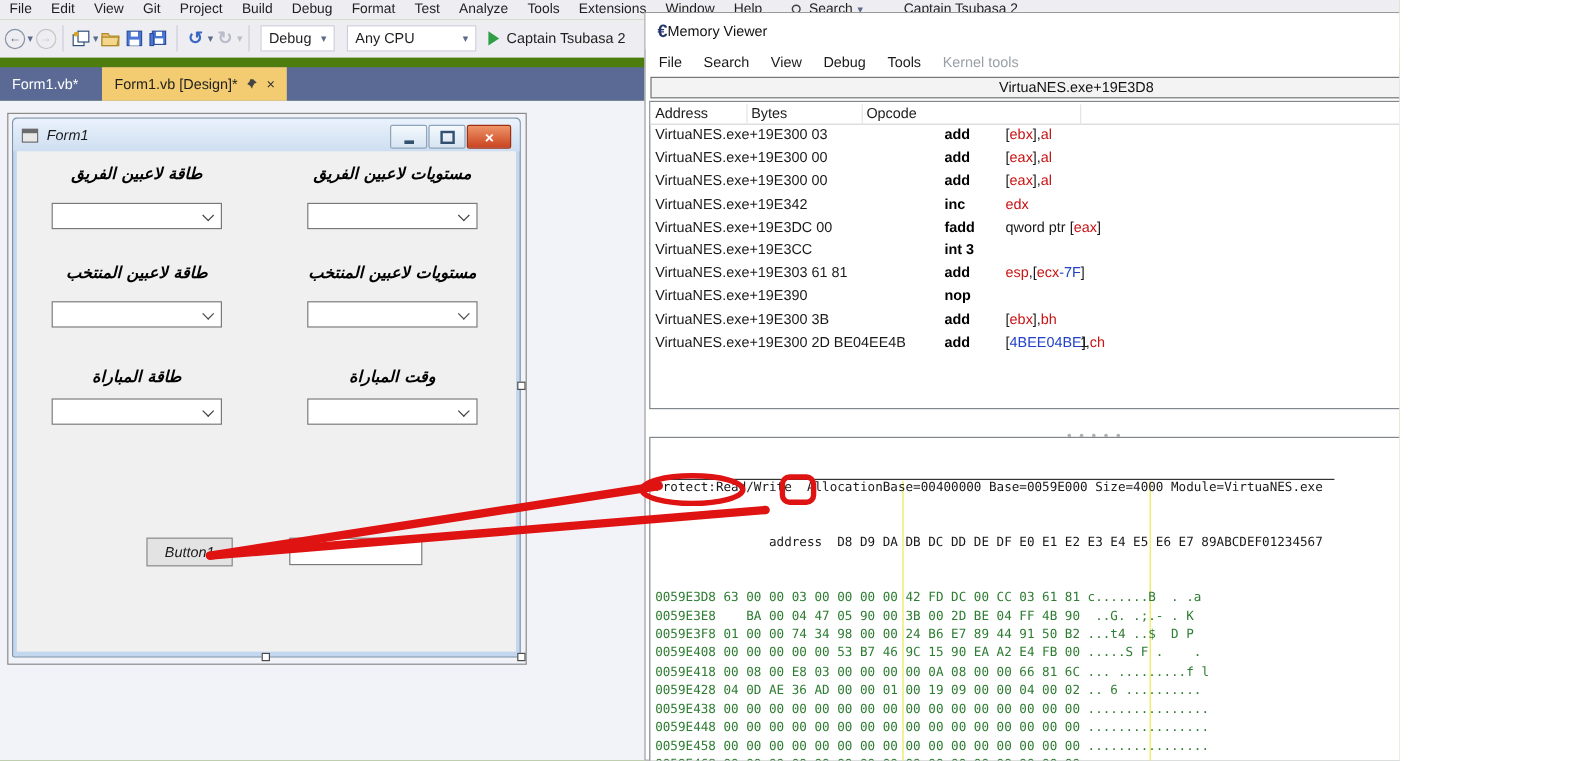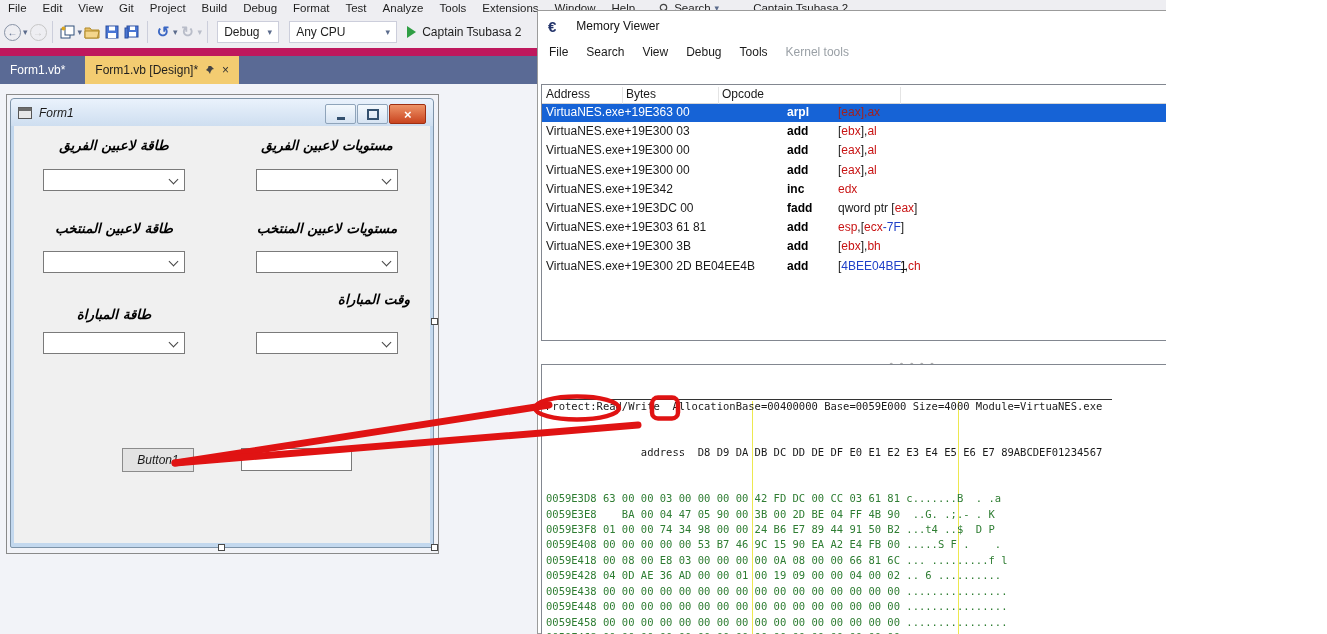--- a/index.html
+++ b/index.html
@@ -1,16 +1,16 @@
 <!DOCTYPE html>
 <html><head>
 <meta charset="utf-8">
 <style>
   html,body{margin:0;padding:0;font-family:"Liberation Sans",sans-serif;}
-  #stage{position:relative;width:1166px;height:634px;background:#be185d;overflow:hidden;}
+  #stage{position:relative;width:1166px;height:634px;background:#4d7c0f;overflow:hidden;}
 
   
   .vs-menubar{position:absolute;left:0;top:0;right:0;height:16px;background:#EEEEF2;display:flex;align-items:center;font-size:11.5px;color:#1e1e1e;z-index:1;}
   .mi{padding:0 8px;white-space:nowrap;}
   .vs-search{display:flex;align-items:center;margin-left:16px;gap:4px;}
   .vs-apptitle{margin-left:34px;color:#1e1e1e;}
   .caret{font-size:9px;color:#5B6B8C;}
 
   .vs-toolbar{position:absolute;top:16px;left:0;right:0;height:32px;background:#EEEEF2;display:flex;align-items:center;padding-left:4px;z-index:1;}
   .tbi{display:inline-flex;align-items:center;justify-content:center;width:20px;height:22px;font-size:14px;}
@@ -49,21 +49,21 @@
   .combo{position:absolute;width:142px;height:22px;background:#fff;border:1px solid #7A7A7A;box-sizing:border-box;}
   .combo .chev{position:absolute;right:7px;top:6px;width:6px;height:6px;border-right:1.6px solid #444;border-bottom:1.6px solid #444;transform:rotate(45deg);}
   .btn1{position:absolute;left:111px;top:349px;width:72px;height:24px;background:#E3E3E3;border:1px solid #8B8B8B;font-size:12px;color:#1a1a1a;display:flex;align-items:center;justify-content:center;box-sizing:border-box;}
   .tbox{position:absolute;left:230px;top:349px;width:111px;height:23px;background:#fff;border:1px solid #7A7A7A;box-sizing:border-box;}
   .handle{position:absolute;width:7px;height:7px;background:#fff;border:1px solid #4A4A4A;z-index:4;box-sizing:border-box;}
 
   
   .mv{position:absolute;left:537px;top:10px;width:751px;height:624px;background:#fff;border:1px solid #9B9B9B;z-index:5;box-sizing:border-box;}
   .mv-titlebar{position:absolute;left:0;top:0;right:0;height:30px;display:flex;align-items:center;background:#fff;}
   .mv-icon{font-size:15px;font-weight:bold;color:#24356B;margin-left:10px;}
-  .mv-title{font-size:12px;color:#111;margin-left:20px;}
+  .mv-title{font-size:12px;color:#111;margin-left:0;}
   .mv-winbtns{position:absolute;right:2px;top:0;display:flex;}
   .mv-btn{width:45px;height:28px;display:flex;align-items:center;justify-content:center;font-size:13px;color:#222;}
   .mv-sq{width:9px;height:9px;border:1px solid #222;}
   .mv-menubar{position:absolute;left:2px;top:30px;right:0;height:22px;display:flex;align-items:center;font-size:12px;color:#1a1a1a;}
   .mv-mi{padding:0 9px;}
   .mv-mi.dis{color:#9AA0A6;}
   .addrbar{position:absolute;left:4px;top:53px;width:710px;height:18px;border:1px solid #767676;background:#F3F3F3;font-size:12px;color:#111;text-align:center;line-height:17px;box-sizing:border-box;}
 
   .disasm{position:absolute;left:3px;top:73px;width:745px;height:257px;border:1px solid #828790;box-sizing:border-box;overflow:hidden;background:#fff;}
   .d-header{position:absolute;left:0;top:0;right:16px;height:18px;border-bottom:1px solid #D5D5D5;font-size:12px;color:#1a1a1a;background:#fff;z-index:2;}
@@ -236,21 +236,21 @@
     <div class="form-label" style="left:20px;top:121px;width:166px;">طاقة لاعبين المنتخب</div>
     <div class="form-label" style="left:233px;top:121px;width:166px;">مستويات لاعبين المنتخب</div>
     <div class="combo" style="left:32px;top:152px;">
         <span class="chev"></span>
       </div>
     <div class="combo" style="left:245px;top:152px;">
         <span class="chev"></span>
       </div>
 
     <div class="form-label" style="left:20px;top:207px;width:166px;">طاقة المباراة</div>
-    <div class="form-label" style="left:233px;top:192px;width:166px;text-align:right;">وقت المباراة</div>
+    <div class="form-label" style="left:233px;top:207px;width:166px;">وقت المباراة</div>
     <div class="combo" style="left:32px;top:233px;">
         <span class="chev"></span>
       </div>
     <div class="combo" style="left:245px;top:233px;">
         <span class="chev"></span>
       </div>
 
     <div class="btn1">Button1</div>
     <div class="tbox"></div>
   </div>
@@ -268,36 +268,32 @@
       </div>
     </div>
     <div class="mv-menubar">
         <span class="mv-mi">File</span>
         <span class="mv-mi">Search</span>
         <span class="mv-mi">View</span>
         <span class="mv-mi">Debug</span>
         <span class="mv-mi">Tools</span>
         <span class="mv-mi dis">Kernel tools</span>
       </div>
+    <div class="addrbar">VirtuaNES.exe+19E3D8</div>
 
     <div class="disasm">
       <div class="d-header">
         <span style="left:4px;">Address</span>
         <span style="left:84px;">Bytes</span>
         <span style="left:180px;">Opcode</span>
         <span class="d-colsep" style="left:80px;"></span>
         <span class="d-colsep" style="left:176px;"></span>
         <span class="d-colsep" style="left:358px;"></span>
       </div>
       <div class="d-rows">
-          <div class="disasm-row sel">
-            <span class="d-addr">VirtuaNES.exe+19E363 00</span>
-            <span class="d-mn">arpl</span>
-            <span class="d-ops"><span class="sp">[</span><span class="sr">eax</span><span class="sp">],</span><span class="sr">ax</span></span>
-          </div>
           <div class="disasm-row">
             <span class="d-addr">VirtuaNES.exe+19E300 03</span>
             <span class="d-mn">add</span>
             <span class="d-ops"><span class="sp">[</span><span class="sr">ebx</span><span class="sp">],</span><span class="sr">al</span></span>
           </div>
           <div class="disasm-row">
             <span class="d-addr">VirtuaNES.exe+19E300 00</span>
             <span class="d-mn">add</span>
             <span class="d-ops"><span class="sp">[</span><span class="sr">eax</span><span class="sp">],</span><span class="sr">al</span></span>
           </div>
@@ -310,23 +306,33 @@
             <span class="d-addr">VirtuaNES.exe+19E342</span>
             <span class="d-mn">inc</span>
             <span class="d-ops"><span class="sr">edx</span></span>
           </div>
           <div class="disasm-row">
             <span class="d-addr">VirtuaNES.exe+19E3DC 00</span>
             <span class="d-mn">fadd</span>
             <span class="d-ops"><span class="sp">qword ptr [</span><span class="sr">eax</span><span class="sp">]</span></span>
           </div>
           <div class="disasm-row">
+            <span class="d-addr">VirtuaNES.exe+19E3CC</span>
+            <span class="d-mn">int 3</span>
+            <span class="d-ops"></span>
+          </div>
+          <div class="disasm-row">
             <span class="d-addr">VirtuaNES.exe+19E303 61 81</span>
             <span class="d-mn">add</span>
             <span class="d-ops"><span class="sr">esp</span><span class="sp">,[</span><span class="sr">ecx</span><span class="sn">-7F</span><span class="sp">]</span></span>
+          </div>
+          <div class="disasm-row">
+            <span class="d-addr">VirtuaNES.exe+19E390</span>
+            <span class="d-mn">nop</span>
+            <span class="d-ops"></span>
           </div>
           <div class="disasm-row">
             <span class="d-addr">VirtuaNES.exe+19E300 3B</span>
             <span class="d-mn">add</span>
             <span class="d-ops"><span class="sp">[</span><span class="sr">ebx</span><span class="sp">],</span><span class="sr">bh</span></span>
           </div>
           <div class="disasm-row">
             <span class="d-addr">VirtuaNES.exe+19E300 2D BE04EE4B</span>
             <span class="d-mn">add</span>
             <span class="d-ops"><span class="sp">[</span><span class="sn">4BEE04BE</span><span class="sp">],</span><span class="sr">ch</span></span>

